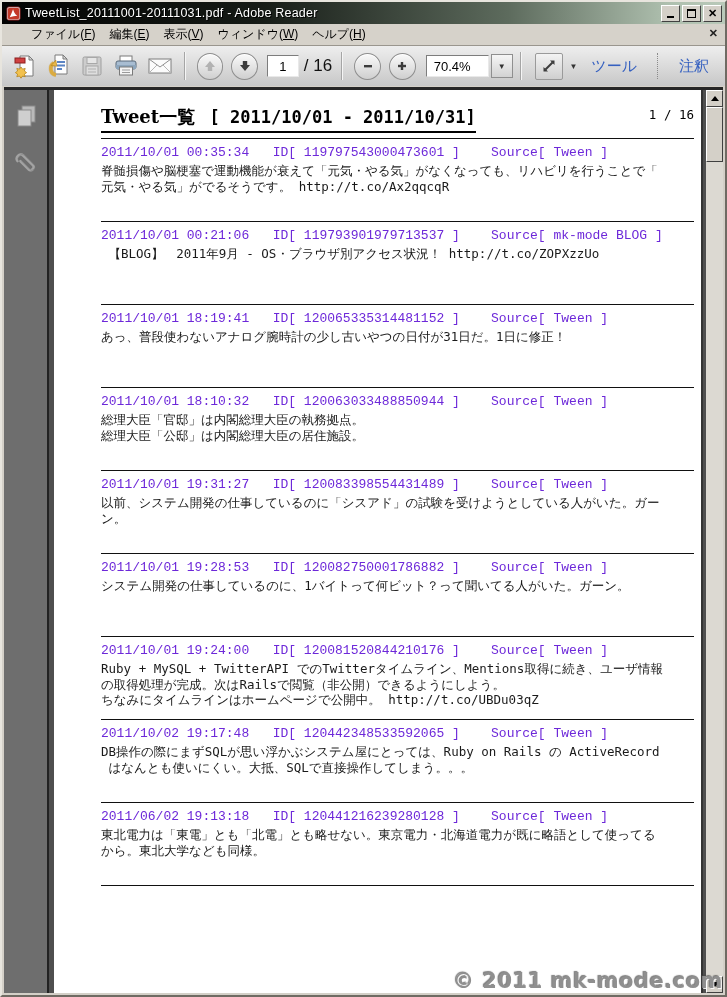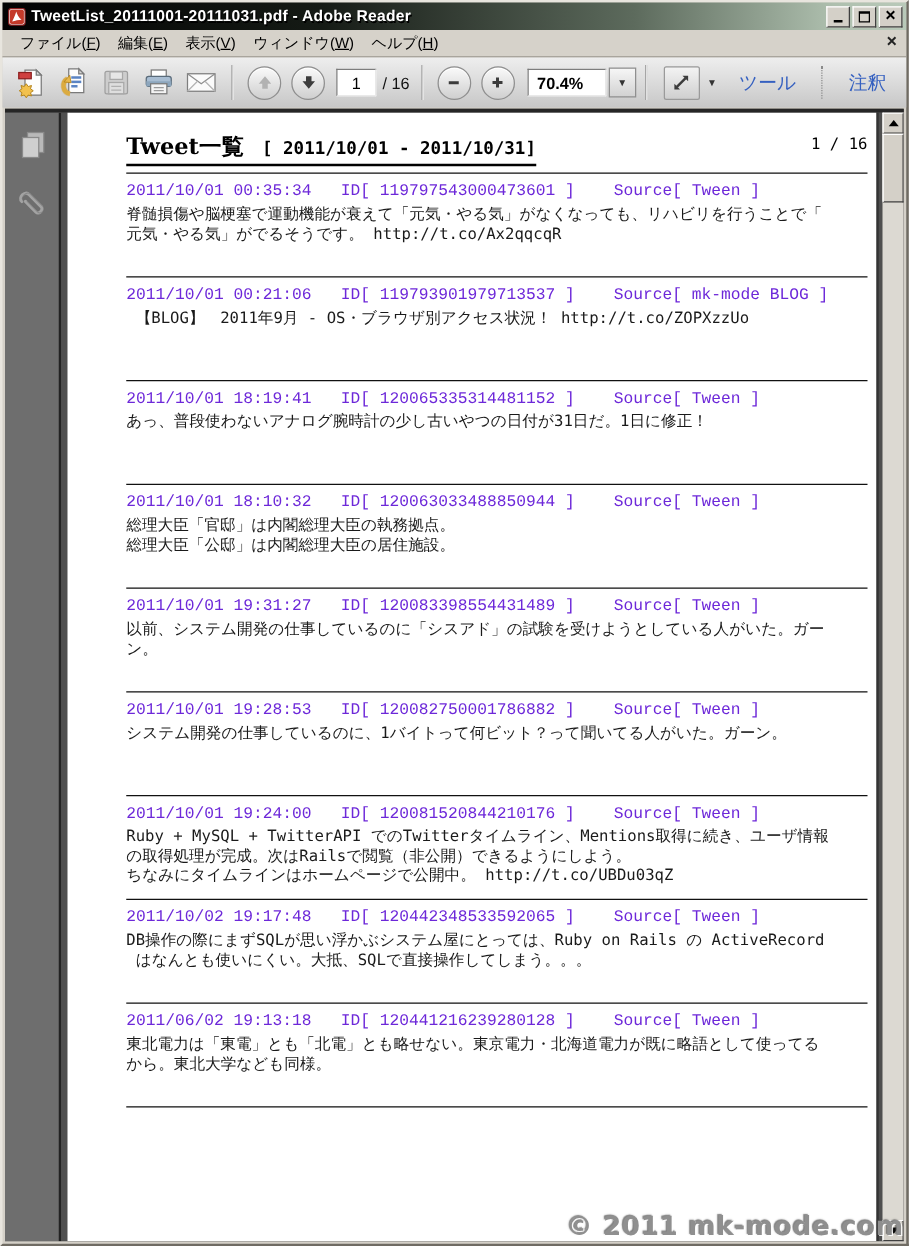--- a/index.html
+++ b/index.html
@@ -5,51 +5,51 @@
   html,body{margin:0;padding:0;}
   body{width:727px;height:997px;overflow:hidden;font-family:"Liberation Sans",sans-serif;}
   .window{position:relative;width:727px;height:997px;box-sizing:border-box;
     border:2px solid;border-color:#e8e5de #6f6b63 #6f6b63 #e8e5de;background:#d4d0c8;}
 
   
   .titlebar{position:relative;height:22px;display:flex;align-items:center;
     background:linear-gradient(90deg,#020202 0%,#151a15 35%,#5d6b5d 70%,#aebfae 92%,#b9c9b9 100%);
     padding-left:4px;}
   .pdf-app-icon{width:15px;height:15px;margin-right:4px;flex:0 0 auto;}
-  .titlebar-text{color:#fff;font-weight:bold;font-size:12.5px;letter-spacing:.2px;
+  .titlebar-text{color:#fff;font-weight:normal;font-size:12.5px;letter-spacing:.2px;
     white-space:nowrap;text-shadow:1px 1px 0 #000;}
   .win-buttons{position:absolute;right:3px;top:3px;display:flex;gap:2px;}
   .win-btn{width:17px;height:15px;background:#d4d0c8;border:1px solid;
     border-color:#fff #404040 #404040 #fff;display:flex;align-items:center;justify-content:center;
     font-size:9px;font-weight:bold;color:#000;line-height:1;}
   .glyph-min{width:7px;height:2px;background:#000;margin-top:7px;}
   .glyph-max{width:7px;height:6px;border:1px solid #000;border-top-width:2px;}
   .glyph-close{font-size:11px;font-weight:bold;}
 
   
   .menubar{position:relative;height:21px;background:#d6d2ca;border-bottom:1px solid #9a968e;
-    display:flex;align-items:center;padding-left:7px;font-size:12px;color:#000;}
+    display:flex;align-items:center;padding-left:22px;font-size:12px;color:#000;}
   .menu-item{padding:2px 7px;white-space:nowrap;}
   .menu-item u{text-decoration:underline;}
   .menu-doc-close{position:absolute;right:7px;top:3px;font-size:11px;font-weight:bold;color:#222;}
 
   
   .toolbar{height:40px;background:linear-gradient(#eeeeee,#d9d9d9 55%,#c7c7c7);
     display:flex;align-items:center;padding:0 6px;position:relative;}
   .tb-sep{width:1px;height:28px;background:#a5a5a5;border-right:1px solid #f5f5f5;margin:0 7px;}
   .tb-sep-dotted{width:1px;height:26px;border-left:1px dotted #8a8a8a;margin:0 10px;}
   .tb-icon{width:30px;height:30px;display:flex;align-items:center;justify-content:center;margin:0 2px;border-radius:3px;}
   .circle-btn{width:25px;height:25px;margin:0 4px;border-radius:50%;
     background:linear-gradient(#fafafa,#cfcfcf);border:1px solid #8f8f8f;
     display:flex;align-items:center;justify-content:center;box-shadow:inset 0 1px 0 #fff;}
   .page-box{width:30px;height:20px;background:#fff;border:1px solid;border-color:#7d7d7d #e9e9e9 #e9e9e9 #7d7d7d;
     display:flex;align-items:center;justify-content:center;font-size:13px;color:#000;margin:0 5px;}
-  .page-total{font-size:13px;color:#111;white-space:nowrap;margin-right:2px;}
+  .page-total{font-size:17px;color:#111;white-space:nowrap;margin-right:2px;}
   .zoom-box{width:54px;height:20px;background:#fff;border:1px solid;border-color:#7d7d7d #e9e9e9 #e9e9e9 #7d7d7d;
-    display:flex;align-items:center;justify-content:flex-start;padding-left:7px;font-size:13px;color:#000;font-weight:bold;}
+    display:flex;align-items:center;justify-content:flex-start;padding-left:7px;font-size:13px;color:#000;}
   .zoom-drop{width:20px;height:22px;background:linear-gradient(#f6f6f6,#d2d2d2);border:1px solid #8f8f8f;
     margin-left:2px;display:flex;align-items:center;justify-content:center;font-size:8px;color:#333;}
   .fit-btn{width:27px;height:25px;background:linear-gradient(#f3f3f3,#cfcfcf);border:1px solid #9a9a9a;
     border-radius:2px;display:flex;align-items:center;justify-content:center;margin-left:6px;}
   .mini-caret{font-size:8px;color:#333;margin:0 4px 0 6px;}
   .tb-spacer{flex:1;}
   .tb-link{font-size:15px;color:#3560c0;margin:0 10px;white-space:nowrap;}
 
   
   .main{position:absolute;top:85px;bottom:2px;left:2px;right:2px;
@@ -58,21 +58,21 @@
     border-right:2px solid #222;}
   .side-icon{width:43px;height:40px;display:flex;align-items:center;justify-content:center;}
   .docarea{position:absolute;left:45px;top:0;bottom:0;right:17px;background:#4f4f4f;}
   .page{position:absolute;left:5px;top:0;bottom:0;width:647px;background:#fff;
     box-shadow:2px 0 0 rgba(0,0,0,.35);}
 
   
   .doc-head-wrap{position:absolute;left:47px;top:15px;width:593px;}
   .doc-title-group{display:inline-block;border-bottom:2.5px solid #000;padding-bottom:2px;}
   .doc-title{font-family:"DejaVu Serif",serif;font-weight:bold;font-size:18px;color:#000;}
-  .doc-range{font-family:"DejaVu Sans Mono",monospace;font-size:14px;font-weight:bold;color:#000;margin-left:10px;}
+  .doc-range{font-family:"DejaVu Sans Mono",monospace;font-size:17px;font-weight:bold;color:#000;margin-left:10px;}
   .doc-pageno{position:absolute;right:0;top:2px;font-family:"DejaVu Sans Mono",monospace;font-size:12.5px;color:#000;}
   .tweets{position:absolute;left:47px;top:48px;width:593px;}
   .tweet{box-sizing:border-box;height:83px;border-top:1.6px solid #111;padding-top:6px;overflow:hidden;}
   .t-head{font-family:Liberation Mono, monospace;font-size:13px;line-height:15px;color:#6d28d9;
     white-space:pre;margin-bottom:3px;}
   .t-body{font-family:"DejaVu Sans Mono",monospace;font-size:12.5px;line-height:15.5px;color:#1a1a1a;
     white-space:pre-wrap;}
   .end-line{border-top:1.6px solid #111;height:0;}
 
   

